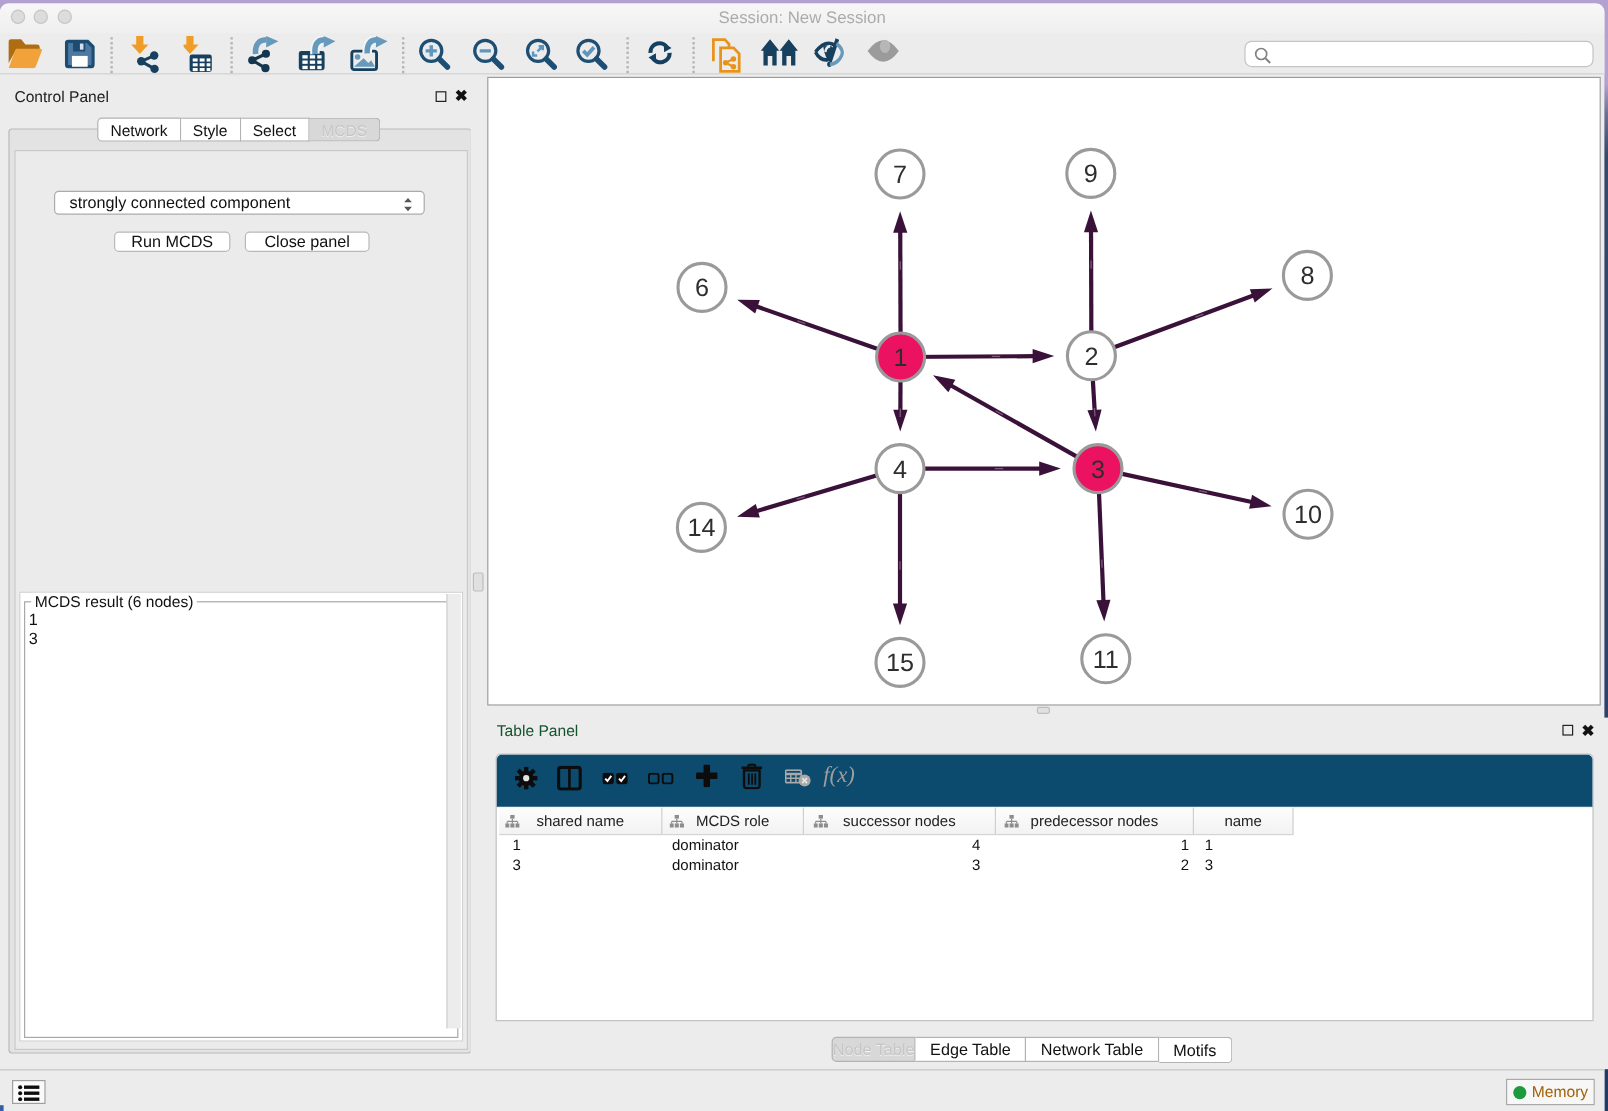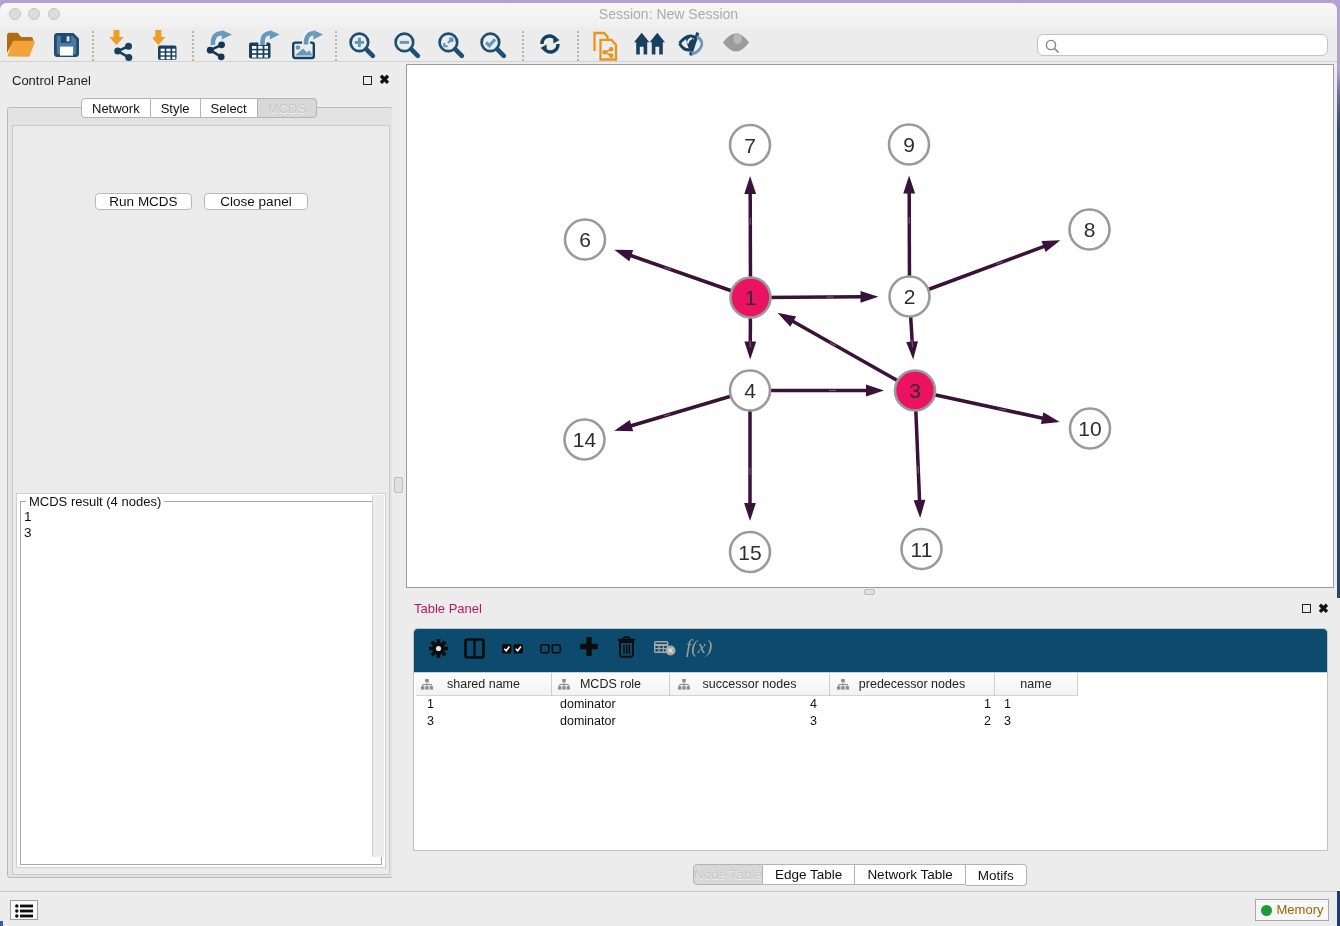--- a/index.html
+++ b/index.html
@@ -66,21 +66,21 @@
 
 #netwin { position:absolute; left:406px; top:61px; width:928px; height:524px;
   border:1px solid #9b9b9b; background:#fff; }
 #nettitle { position:absolute; left:0; top:0; width:100%; height:23px;
   background:linear-gradient(#f3f3f3,#d8d8d8); border-bottom:1px solid #b4b4b4; }
 #netname { position:absolute; top:4px; width:100%; text-align:center;
   font-size:13px; font-weight:700; color:#1a1a1a; letter-spacing:0.5px; }
 #graph { position:absolute; left:0px; top:23px; }
 
 #tpanel { position:absolute; left:406px; top:595px; width:934px; height:293px; background:#ececec; }
-#tphead { position:absolute; left:8px; top:3px; font-size:13px; color:#be185d; }
+#tphead { position:absolute; left:8px; top:3px; font-size:13px; color:#14532d; }
 #tbox { position:absolute; left:7px; top:30px; width:915px; height:223px;
   background:#fff; border:1px solid #c2c2c2; border-radius:4px 4px 0 0; }
 #ttools { position:absolute; left:0; top:0; width:100%; height:44px;
   background:#0c4a6e; border-bottom:1px solid #cfcfcf; border-radius:4px 4px 0 0; }
 #thead { position:absolute; left:2px; top:44px; width:662px; height:23px;
   background:linear-gradient(#fdfdfd,#f2f2f2); border-bottom:1px solid #d4d4d4; }
 .hcell { position:absolute; top:0; height:22px; border-right:1px solid #cfcfcf;
   font-size:12.5px; color:#222; text-align:center; line-height:22px; }
 .treeic { position:absolute; top:6px; }
 .trow { position:absolute; font-size:12.5px; color:#111; height:17px; line-height:17px; }
@@ -268,25 +268,30 @@
         <line x1="9.5" y1="9.5" x2="13.5" y2="13.5" stroke="#818181" stroke-width="1.6"></line>
       </svg>
     </div>
   </div>
   <div id="ctrl">
     <div id="ctrlhead">Control Panel</div>
     <div class="sqicon" style="left:363px; top:13px;"></div>
     <div class="xicon" style="left:379px; top:12px;">✖</div>
     <div id="tabpane">
         <div id="innerpane">
+      <div id="dropdown">strongly connected component
+        <svg width="10" height="13" style="position:absolute; right:8px; top:3.5px;" viewBox="0 0 10 14">
+          <path d="M1.5 5 L5 1 L8.5 5 Z M1.5 9 L5 13 L8.5 9 Z" fill="#555"></path>
+        </svg>
+      </div>
       <div class="btn" style="left:82px; width:97px;">Run MCDS</div>
       <div class="btn" style="left:191px; width:104px;">Close panel</div>
       <div id="resultbox">
         <div id="fieldset">
-              <div id="legend">MCDS result (4 nodes)</div>
+              <div id="legend">MCDS result (6 nodes)</div>
             </div>
         <div id="resulttext">1<br>3</div>
         <div id="scrolltrack"></div>
       </div>
     </div>
       </div>
     <div id="ctrltabs">
       <div class="tab first">Network</div>
       <div class="tab">Style</div>
       <div class="tab">Select</div>

